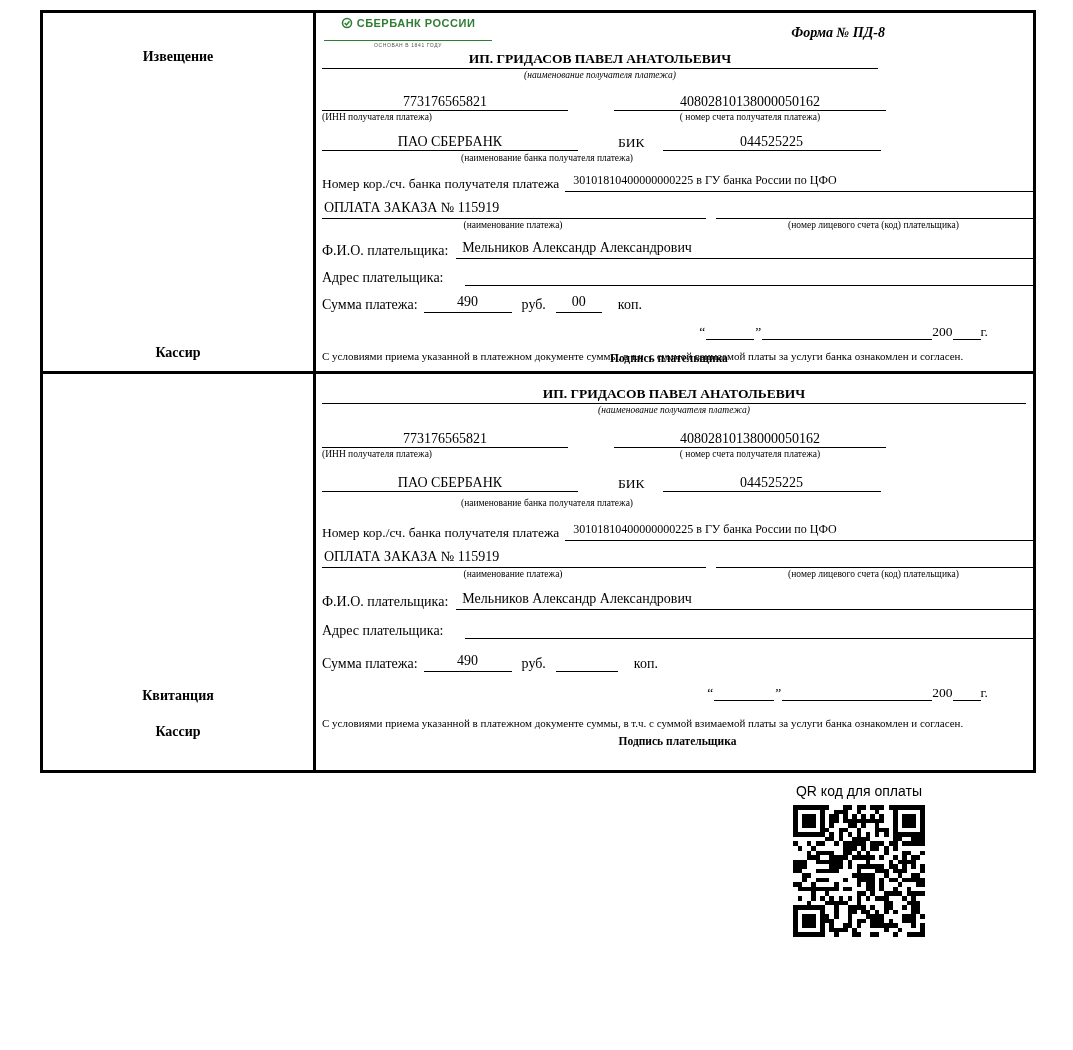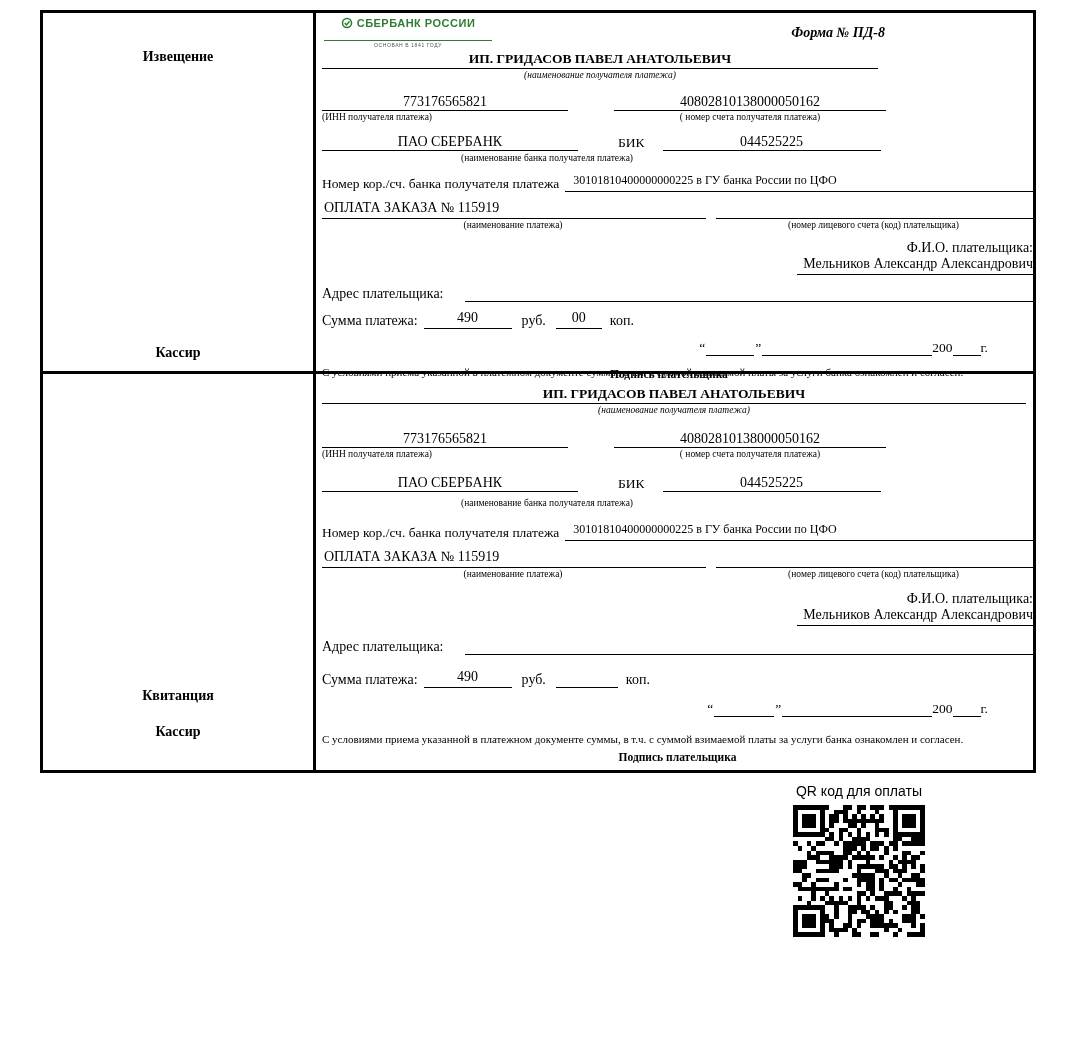--- a/index.html
+++ b/index.html
@@ -60,35 +60,35 @@
   .corr-label{white-space:nowrap;}
   .corr-value{flex:1;margin-left:6px;padding-left:8px;font-size:12px;white-space:nowrap;}
 
   .purpose-row{margin-top:8px;}
   .purpose-left{width:382px;font-size:14px;padding-left:2px;white-space:nowrap;}
   .purpose-right{flex:1;margin-left:10px;}
   .purpose-caps{margin-top:1px;}
   .cap-purpose{width:382px;text-align:center;}
   .cap-personal{flex:1;margin-left:10px;text-align:center;}
 
-  .payer-row{margin-top:10px;flex-direction:column;}
+  .payer-row{margin-top:10px;}
   .section-receipt .payer-row{margin-top:12px;}
   .inline-label{white-space:nowrap;font-size:14px;}
   .payer-value{flex:1;margin-left:8px;padding-left:6px;font-size:14px;}
   .addr-row{margin-top:8px;gap:13px;}
   .section-receipt .addr-row{margin-top:10px;}
   .addr-value{flex:1;margin-left:8px;}
 
   .sum-row{margin-top:8px;font-size:14px;}
   .section-receipt .sum-row{margin-top:14px;}
   .sum-rub-cell{width:88px;margin-left:6px;}
   .rub-label{margin-left:10px;}
   .sum-kop-cell{width:46px;margin-left:10px;}
   .section-receipt .sum-kop-cell{width:62px;}
-  .kop-label{margin-left:8px;}
+  .kop-label{margin-left:16px;}
 
   .date-row{margin-top:8px;justify-content:flex-end;padding-right:45px;font-size:13.5px;}
   .section-receipt .date-row{margin-top:10px;}
   .dl1{width:48px;}
   .dl2{width:170px;}
   .dl3{width:28px;}
   .section-receipt .dl1{width:60px;}
   .section-receipt .dl2{width:150px;}
   .date-row .q{margin:0 1px;}
 

